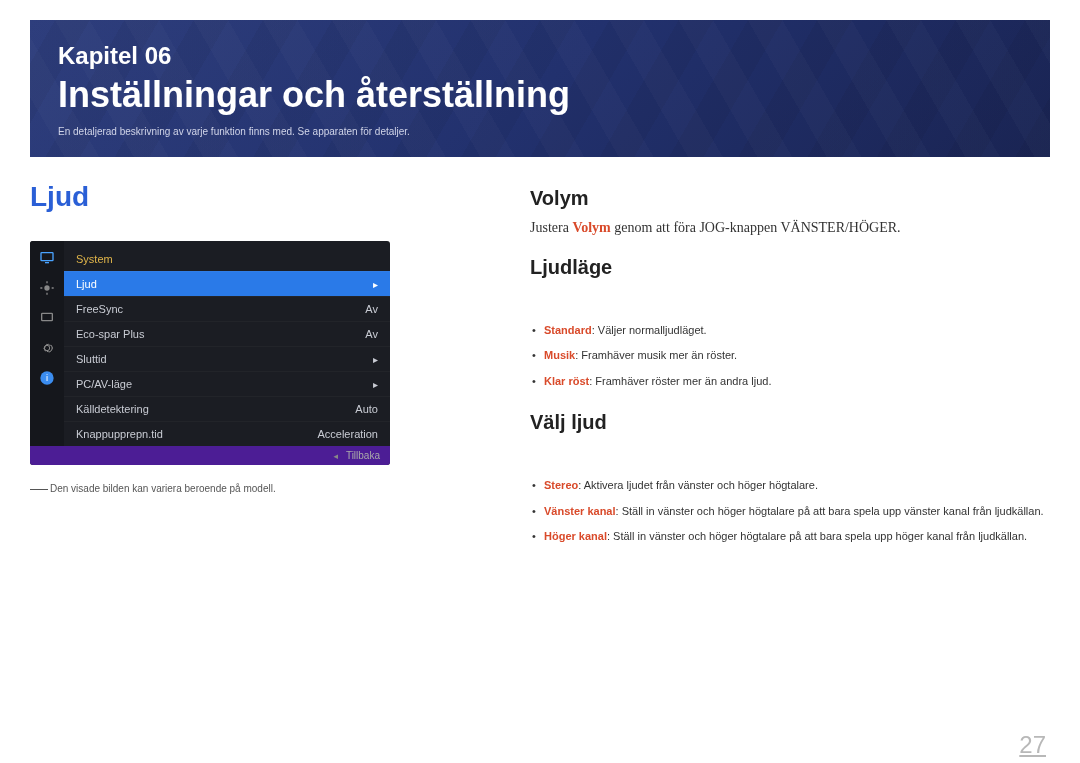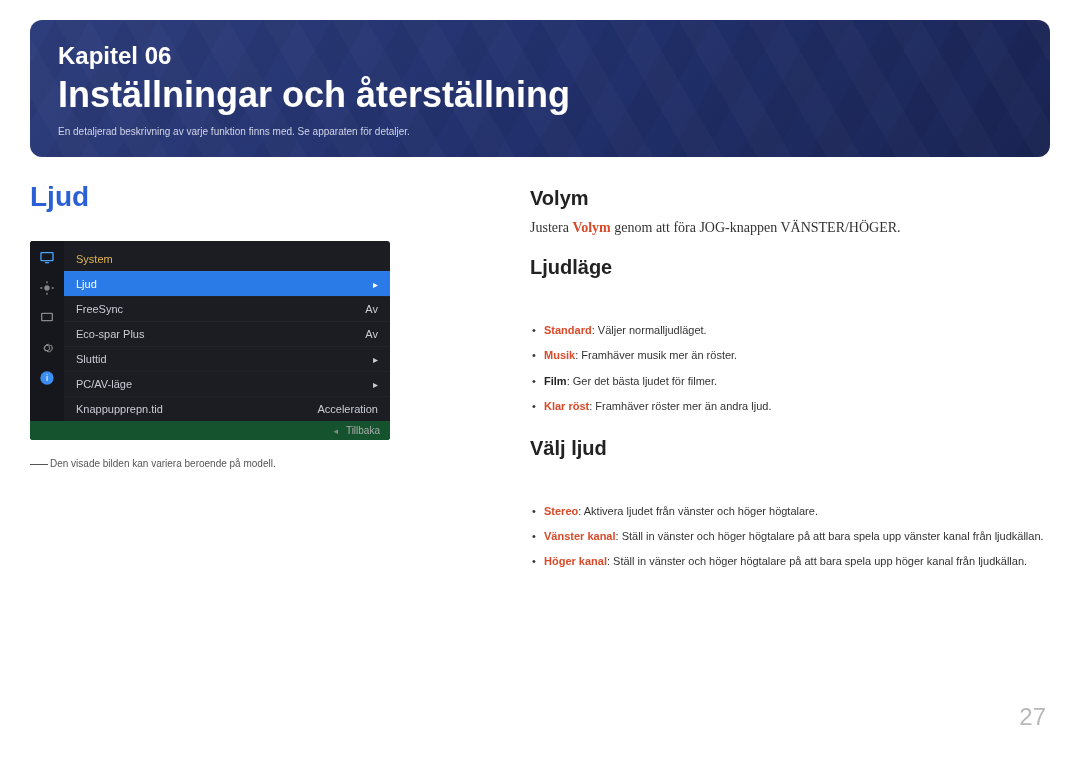--- a/index.html
+++ b/index.html
@@ -11,21 +11,21 @@
     position: relative;
     color: #333;
   }
   .page {
     padding: 20px 30px;
     position: relative;
     height: 100%;
   }
   .header-banner {
     background: linear-gradient(135deg, #2a3a7a 0%, #1e2d6b 50%, #152050 100%);
-    border-radius: 12px;
+    border-radius: 0;
     padding: 22px 28px 20px 28px;
     color: #fff;
     margin-bottom: 24px;
     position: relative;
     overflow: hidden;
   }
   .header-banner::before {
     content: "";
     position: absolute;
     inset: 0;
@@ -122,42 +122,43 @@
     border-top: 1px solid rgba(255,255,255,0.03);
   }
   .osd-row.selected {
     background: #2a7ae8;
     color: #fff;
   }
   .osd-row .rval { color: #c9ccd4; font-size: 11px; }
   .osd-row.selected .rval { color: #fff; }
   .osd-row .arrow-r::after { content: "▸"; font-size: 10px; }
   .osd-footer {
-    background: #14532d;
+    background: #4c1d95;
     text-align: right;
     padding: 4px 10px;
     font-size: 10px;
     color: #aaa;
   }
   .osd-footer .tri::before { content: "◂"; margin-right: 8px; font-size: 9px; color: #888; }
 
   .footnote {
     font-size: 10px;
     color: #555;
     margin-top: 14px;
     padding-top: 4px;
   }
   .footnote .dash { display:inline-block; width:18px; border-top:1px solid #555; vertical-align: middle; margin-right:2px;}
 
   .pagenum {
     position: absolute;
-    bottom: 32px;
+    bottom: 4px;
     right: 34px;
     font-size: 24px;
     color: #b8b8b8;
+    text-decoration: underline;
   }
 </style>
 </head>
 <body>
 
 <div class="page">
 
   <div class="header-banner">
     <div class="chapter-label">Kapitel 06</div>
     <div class="chapter-title">Inställningar och återställning</div>
@@ -223,20 +224,24 @@
                 </div>
                 <div class="osd-row">
                   <span>Sluttid</span>
                   <span class="rval arrow-r"></span>
                 </div>
                 <div class="osd-row">
                   <span>PC/AV-läge</span>
                   <span class="rval arrow-r"></span>
                 </div>
                 <div class="osd-row">
+                  <span>Källdetektering</span>
+                  <span class="rval">Auto</span>
+                </div>
+                <div class="osd-row">
                   <span>Knappupprepn.tid</span>
                   <span class="rval">Acceleration</span>
                 </div>
               </div>
           </div>
         </div>
         <div class="osd-footer">
           <span class="tri"></span><span>Tillbaka</span>
         </div>
       </div>
@@ -250,21 +255,20 @@
 
       <h2 class="sub-title">Volym</h2>
       <p class="body-text">
         <span>Justera </span><span class="hl">Volym</span><span> genom att föra JOG-knappen VÄNSTER/HÖGER.</span>
       </p>
 
       <h2 class="sub-title">Ljudläge</h2>
       <ul class="bullets" id="ljudlage-list">
           <li><span class="lead">Standard</span><span>: Väljer normalljudläget.</span></li>
           <li><span class="lead">Musik</span><span>: Framhäver musik mer än röster.</span></li>
-          <li><span class="lead-black">Film</span><span>: Ger det bästa ljudet för filmer.</span></li>
           <li><span class="lead">Klar röst</span><span>: Framhäver röster mer än andra ljud.</span></li>
         </ul>
 
       <h2 class="sub-title">Välj ljud</h2>
       <ul class="bullets" id="valjljud-list">
           <li><span class="lead">Stereo</span><span>: Aktivera ljudet från vänster och höger högtalare.</span></li>
           <li><span class="lead">Vänster kanal</span><span>: Ställ in vänster och höger högtalare på att bara spela upp vänster kanal från ljudkällan.</span></li>
           <li><span class="lead">Höger kanal</span><span>: Ställ in vänster och höger högtalare på att bara spela upp höger kanal från ljudkällan.</span></li>
         </ul>
 

